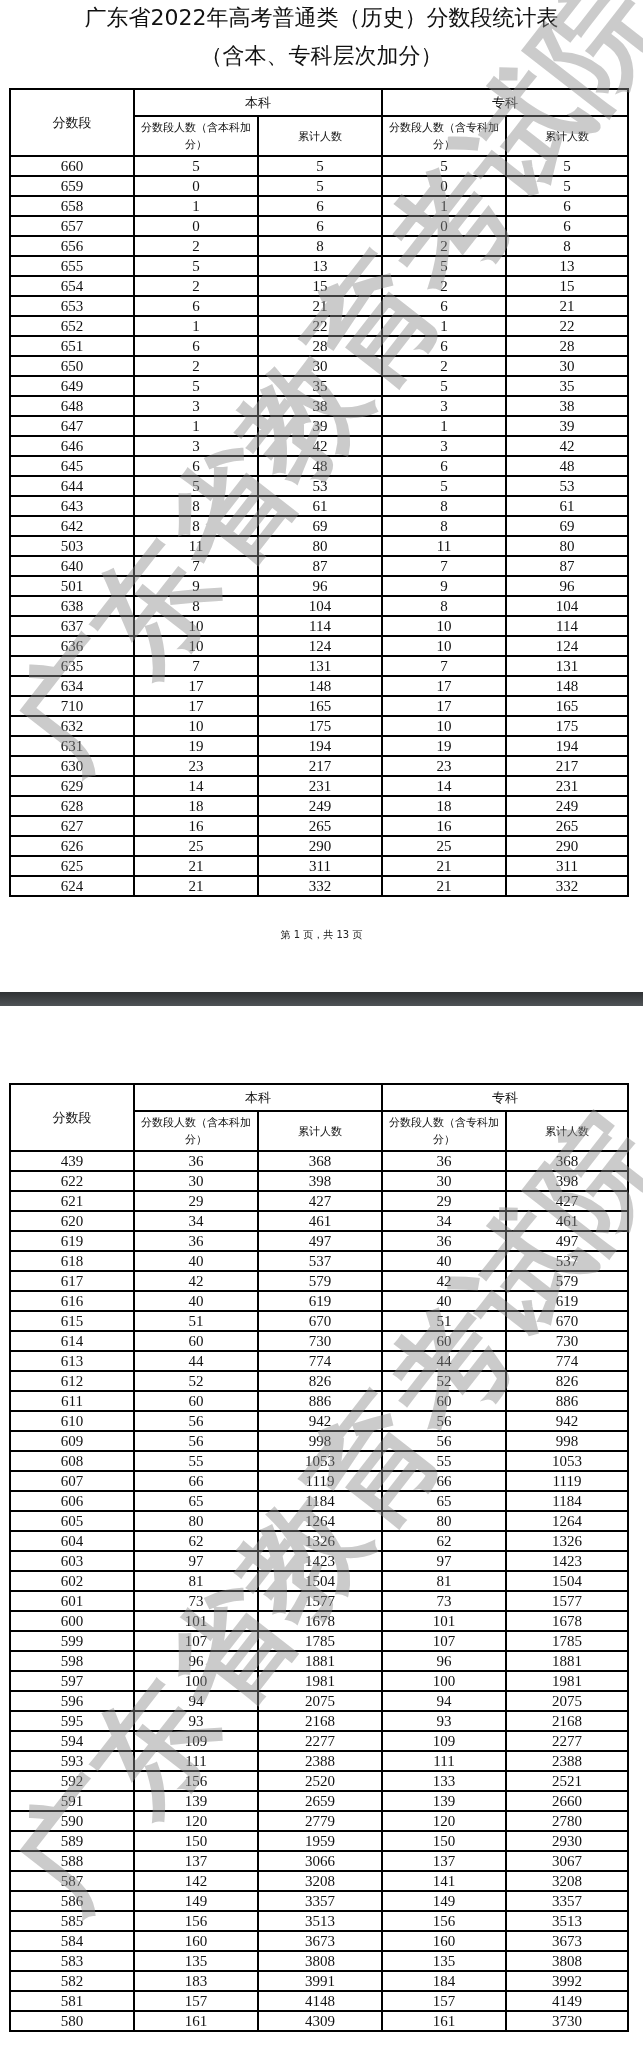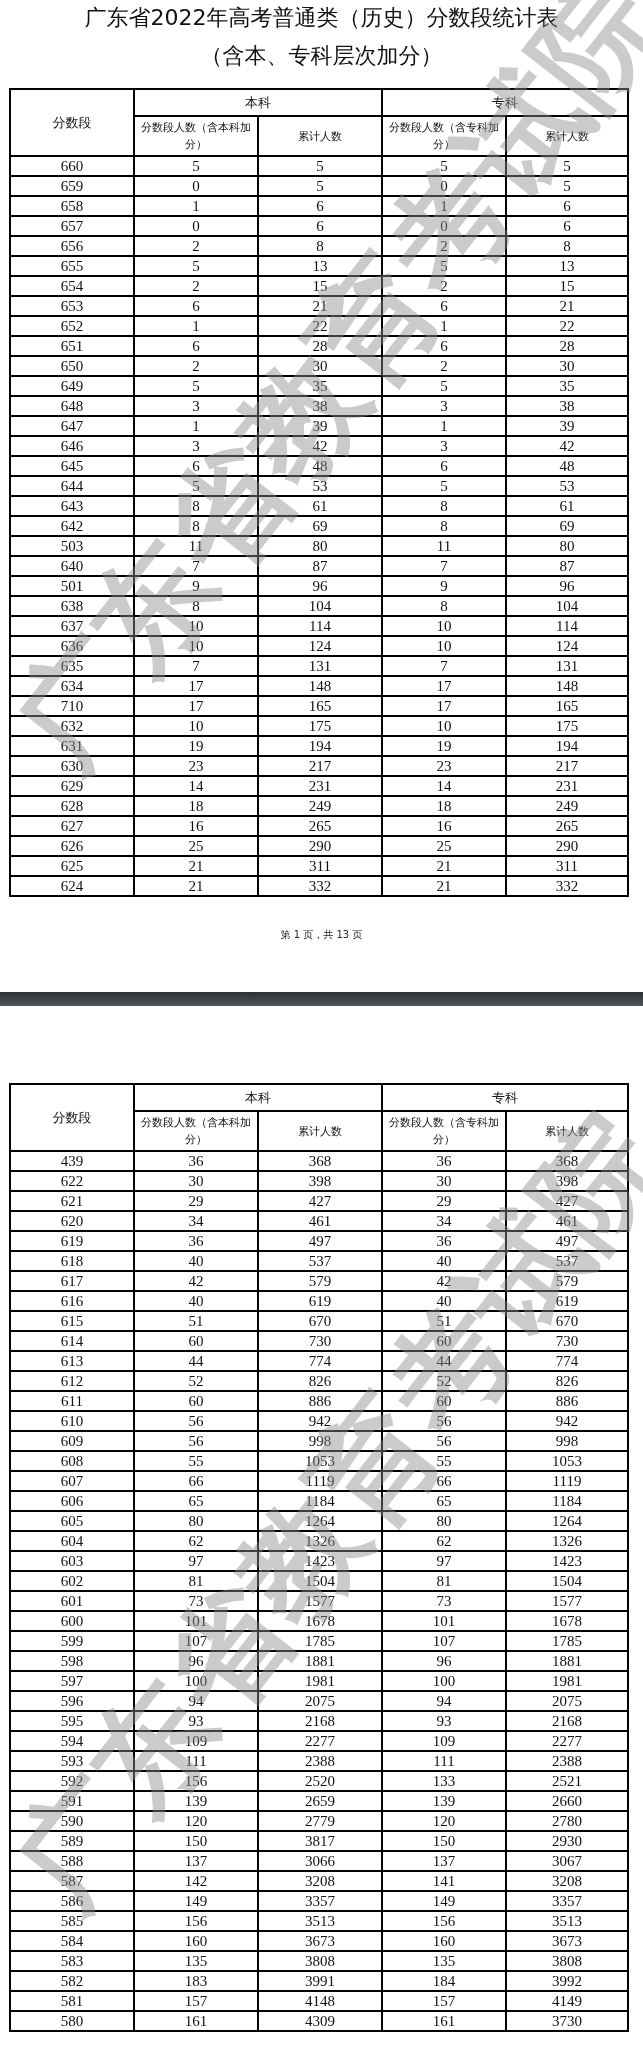--- a/index.html
+++ b/index.html
@@ -590,21 +590,21 @@
       <tr>
         <td>590</td>
         <td>120</td>
         <td>2779</td>
         <td>120</td>
         <td>2780</td>
       </tr>
       <tr>
         <td>589</td>
         <td>150</td>
-        <td>3817</td>
+        <td>1959</td>
         <td>150</td>
         <td>2930</td>
       </tr>
       <tr>
         <td>588</td>
         <td>137</td>
         <td>3066</td>
         <td>137</td>
         <td>3067</td>
       </tr>

